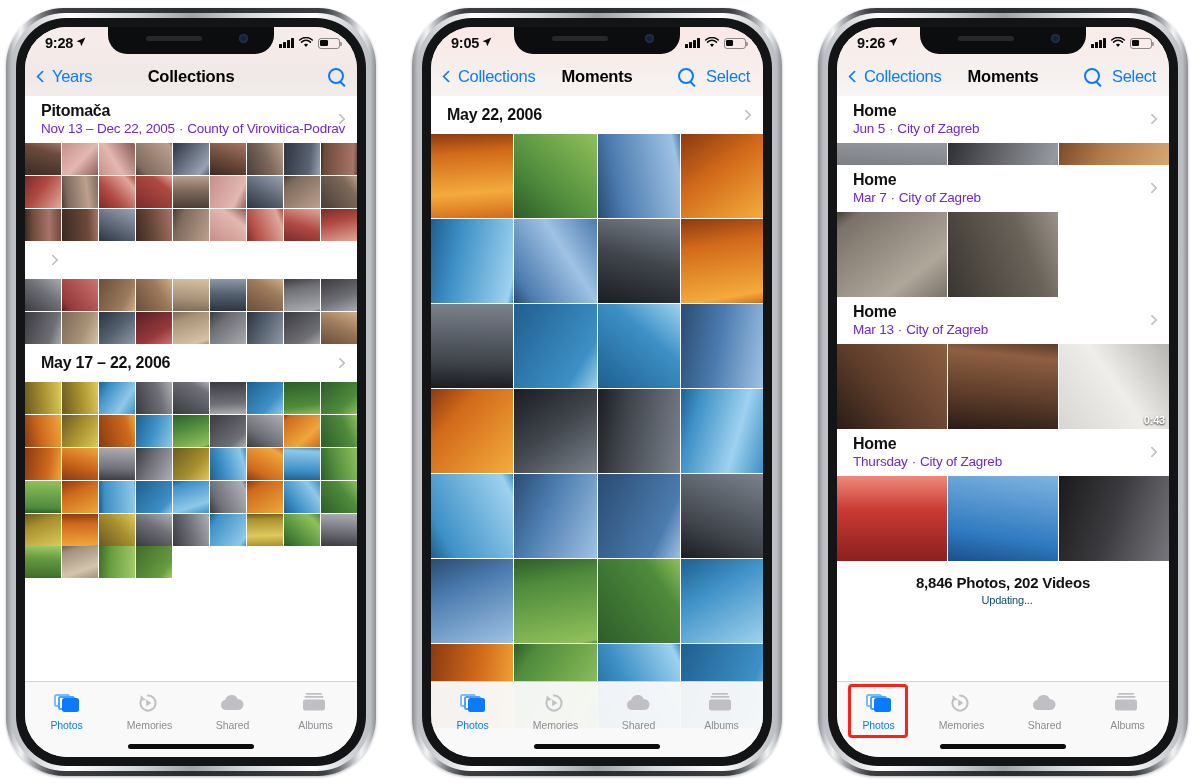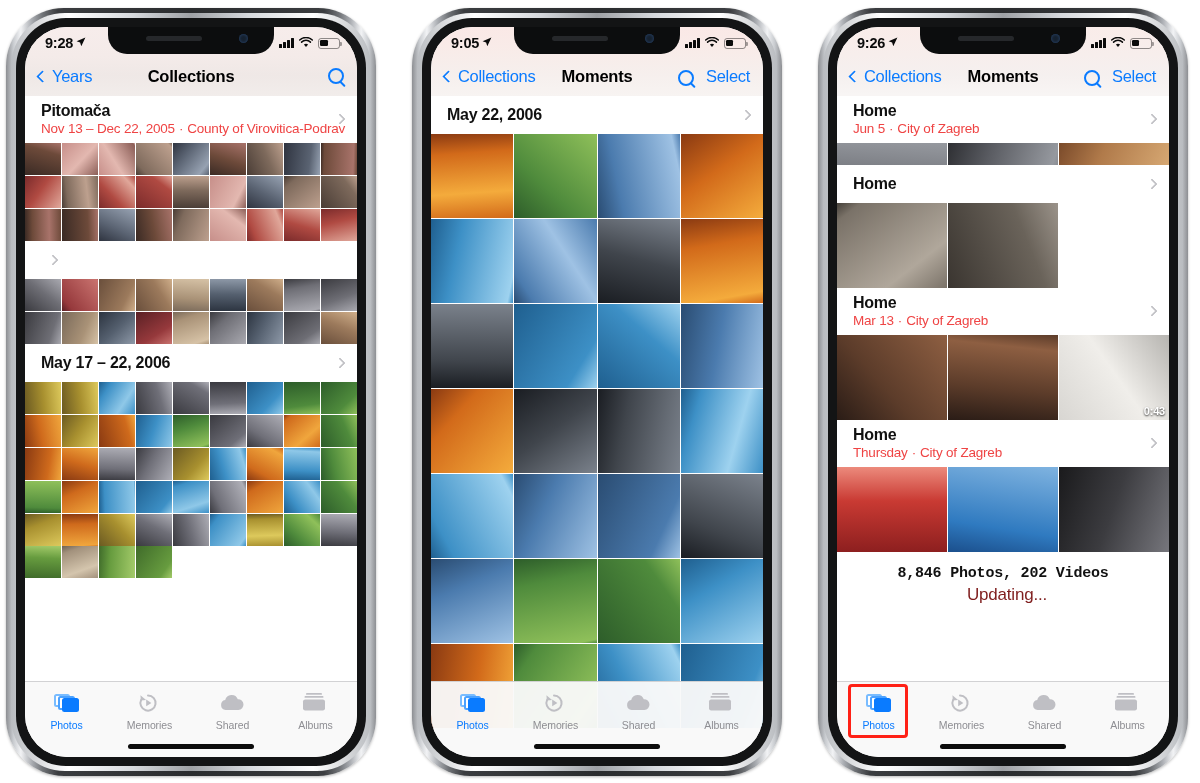--- a/index.html
+++ b/index.html
@@ -152,21 +152,21 @@
   }
   .nav-title {
     position:absolute; left:0; right:0;
     text-align:center;
     font-size:16.5px; font-weight:700;
     color:#000; letter-spacing:-0.2px;
     pointer-events:none;
   }
   .nav-right {
     margin-left:auto;
-    display:flex; align-items:flex-end; gap:12px;
+    display:flex; align-items:center; gap:12px;
     z-index: 2;
   }
   .magnifier {
     width:16px; height:16px;
     border:2.2px solid #0a7bff;
     border-radius:50%;
     position:relative;
     display:inline-block;
   }
   .magnifier:after {
@@ -201,21 +201,21 @@
     background:#fff;
     min-height: 38px;
   }
   .sec-head.tall { padding-top:6px; padding-bottom:7px; }
   .sec-text { flex:1; min-width:0; }
   .sec-title {
     font-size:16px; font-weight:700; color:#111;
     letter-spacing:-0.25px; white-space:nowrap;
   }
   .sec-sub {
-    font-size:13.5px; color:#ef4444; letter-spacing:-0.2px;
+    font-size:13.5px; color:#6d28d9; letter-spacing:-0.2px;
     white-space:nowrap; margin-top:1px;
   }
   .sec-sub .dot { padding:0 4px; }
   .chev-right {
     width:8px; height:8px;
     border-top:2px solid #c2c2c6;
     border-right:2px solid #c2c2c6;
     transform: rotate(45deg);
     flex:none;
     margin-left:8px;
@@ -242,24 +242,23 @@
 
   
   .libfoot {
     text-align:center;
     padding: 13px 0 10px;
     background:#fff;
   }
   .libfoot .count {
     font-size:15px; font-weight:700; color:#111;
     letter-spacing:-0.2px;
-    font-family:Liberation Mono, monospace;
   }
   .libfoot .status {
-    font-size:17px; color:#7f1d1d; margin-top:3px;
+    font-size:11px; color:#0c4a6e; margin-top:3px;
     letter-spacing:-0.2px;
     margin-left:8px;
   }
 
   
   .tabbar {
     position:absolute; left:0; right:0; bottom:0;
     height: 76px;
     background: rgba(249,249,249,0.96);
     border-top: 0.5px solid #d2d2d4;
@@ -694,20 +693,23 @@
           </div>
           <div class="grid c3" style="height:22px;overflow:hidden;">
               <div class="cell" style="background: linear-gradient(4deg, rgb(46, 47, 51) 0%, rgb(90, 92, 98) 25%, rgb(150, 153, 159) 100%, rgb(90, 92, 98) 100%);"></div>
               <div class="cell" style="background: linear-gradient(108deg, rgb(46, 47, 51) 0%, rgb(90, 92, 98) 33%, rgb(150, 153, 159) 81%, rgb(90, 92, 98) 100%);"></div>
               <div class="cell" style="background: linear-gradient(115deg, rgb(122, 74, 42) 0%, rgb(176, 122, 74) 32%, rgb(221, 176, 122) 89%, rgb(176, 122, 74) 100%);"></div>
             </div>
 
           <div class="sec-head tall">
             <div class="sec-text">
               <div class="sec-title">Home</div>
+              <div class="sec-sub">
+                <span>Mar 7</span><span class="dot">·</span><span>City of Zagreb</span>
+              </div>
             </div>
             <div class="chev-right"></div>
           </div>
           <div class="grid c3">
               <div class="cell" style="background: linear-gradient(142deg, rgb(70, 65, 58) 0%, rgb(122, 114, 104) 11%, rgb(176, 167, 155) 72%, rgb(122, 114, 104) 100%);"></div>
               <div class="cell" style="background: linear-gradient(68deg, rgb(58, 53, 48) 0%, rgb(106, 99, 90) 68%, rgb(155, 147, 138) 100%, rgb(106, 99, 90) 100%);"></div>
             </div>
 
           <div class="sec-head tall">
             <div class="sec-text">

